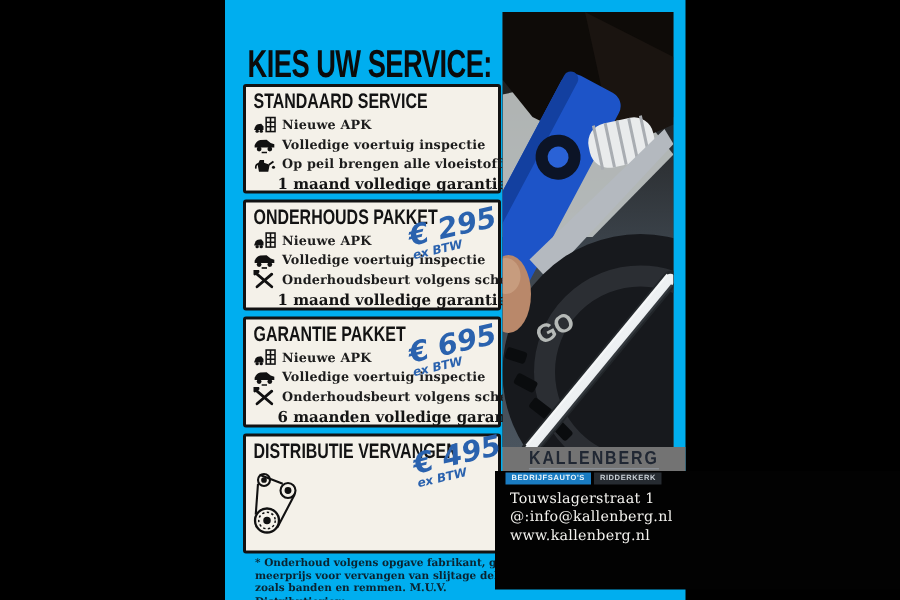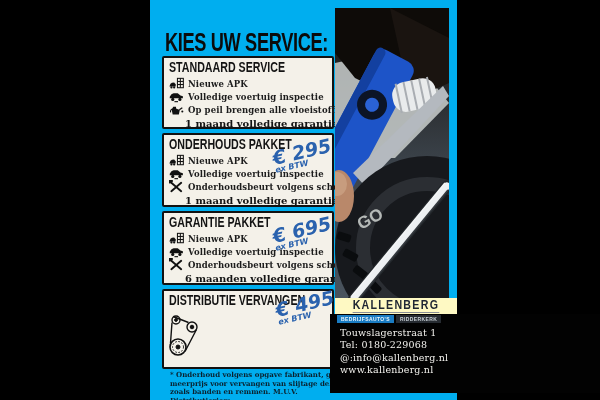--- a/index.html
+++ b/index.html
@@ -40,21 +40,21 @@
   .box4-text{flex:1;}
   .box4-desc{font-size:8.5px;font-weight:bold;color:#1c1c1c;line-height:9.5px;}
   .box4-fine{font-size:5.5px;font-weight:bold;color:#2a2a2a;line-height:6px;margin-top:2px;}
   .footnote{
     position:absolute;left:170px;top:371px;width:188px;font-size:7px;font-weight:bold;
     color:#0a2330;line-height:8.5px;
   }
   
   .photo{position:absolute;left:335px;top:8px;width:114px;height:290px;background:#23262a;overflow:hidden;}
   .logo-banner{
-    position:absolute;left:335px;top:298px;width:122px;height:16px;background:#fef9c3;
+    position:absolute;left:335px;top:298px;width:122px;height:16px;background:#737373;
     display:flex;align-items:center;justify-content:center;z-index:4;
   }
   .logo-text{
     font-family:"Liberation Sans",sans-serif;font-weight:bold;font-size:12.5px;color:#202733;
     letter-spacing:1.5px;transform:scaleX(0.85);border-bottom:1px solid #8a8f96;line-height:13px;
   }
   .contact-box{position:absolute;left:330px;top:314px;width:270px;height:79px;background:#020202;z-index:2;}
   .logo-tags{position:absolute;left:337px;top:315px;display:flex;gap:2px;z-index:4;}
   .tag{
     font-family:"Liberation Sans",sans-serif;font-weight:bold;font-size:5px;letter-spacing:0.4px;
@@ -296,16 +296,15 @@
 <div class="logo-banner">
   <span class="logo-text">KALLENBERG</span>
 </div>
 <div class="logo-tags">
   <span class="tag tag-business">BEDRIJFSAUTO'S</span>
   <span class="tag tag-city">RIDDERKERK</span>
 </div>
 
 <div class="contact-lines">
   <div class="contact-line">Touwslagerstraat 1</div>
-  <div class="contact-line">Tel: 0180-229068</div>
   <div class="contact-line">@:info@kallenberg.nl</div>
   <div class="contact-line">www.kallenberg.nl</div>
 </div>
 
 </body></html>

